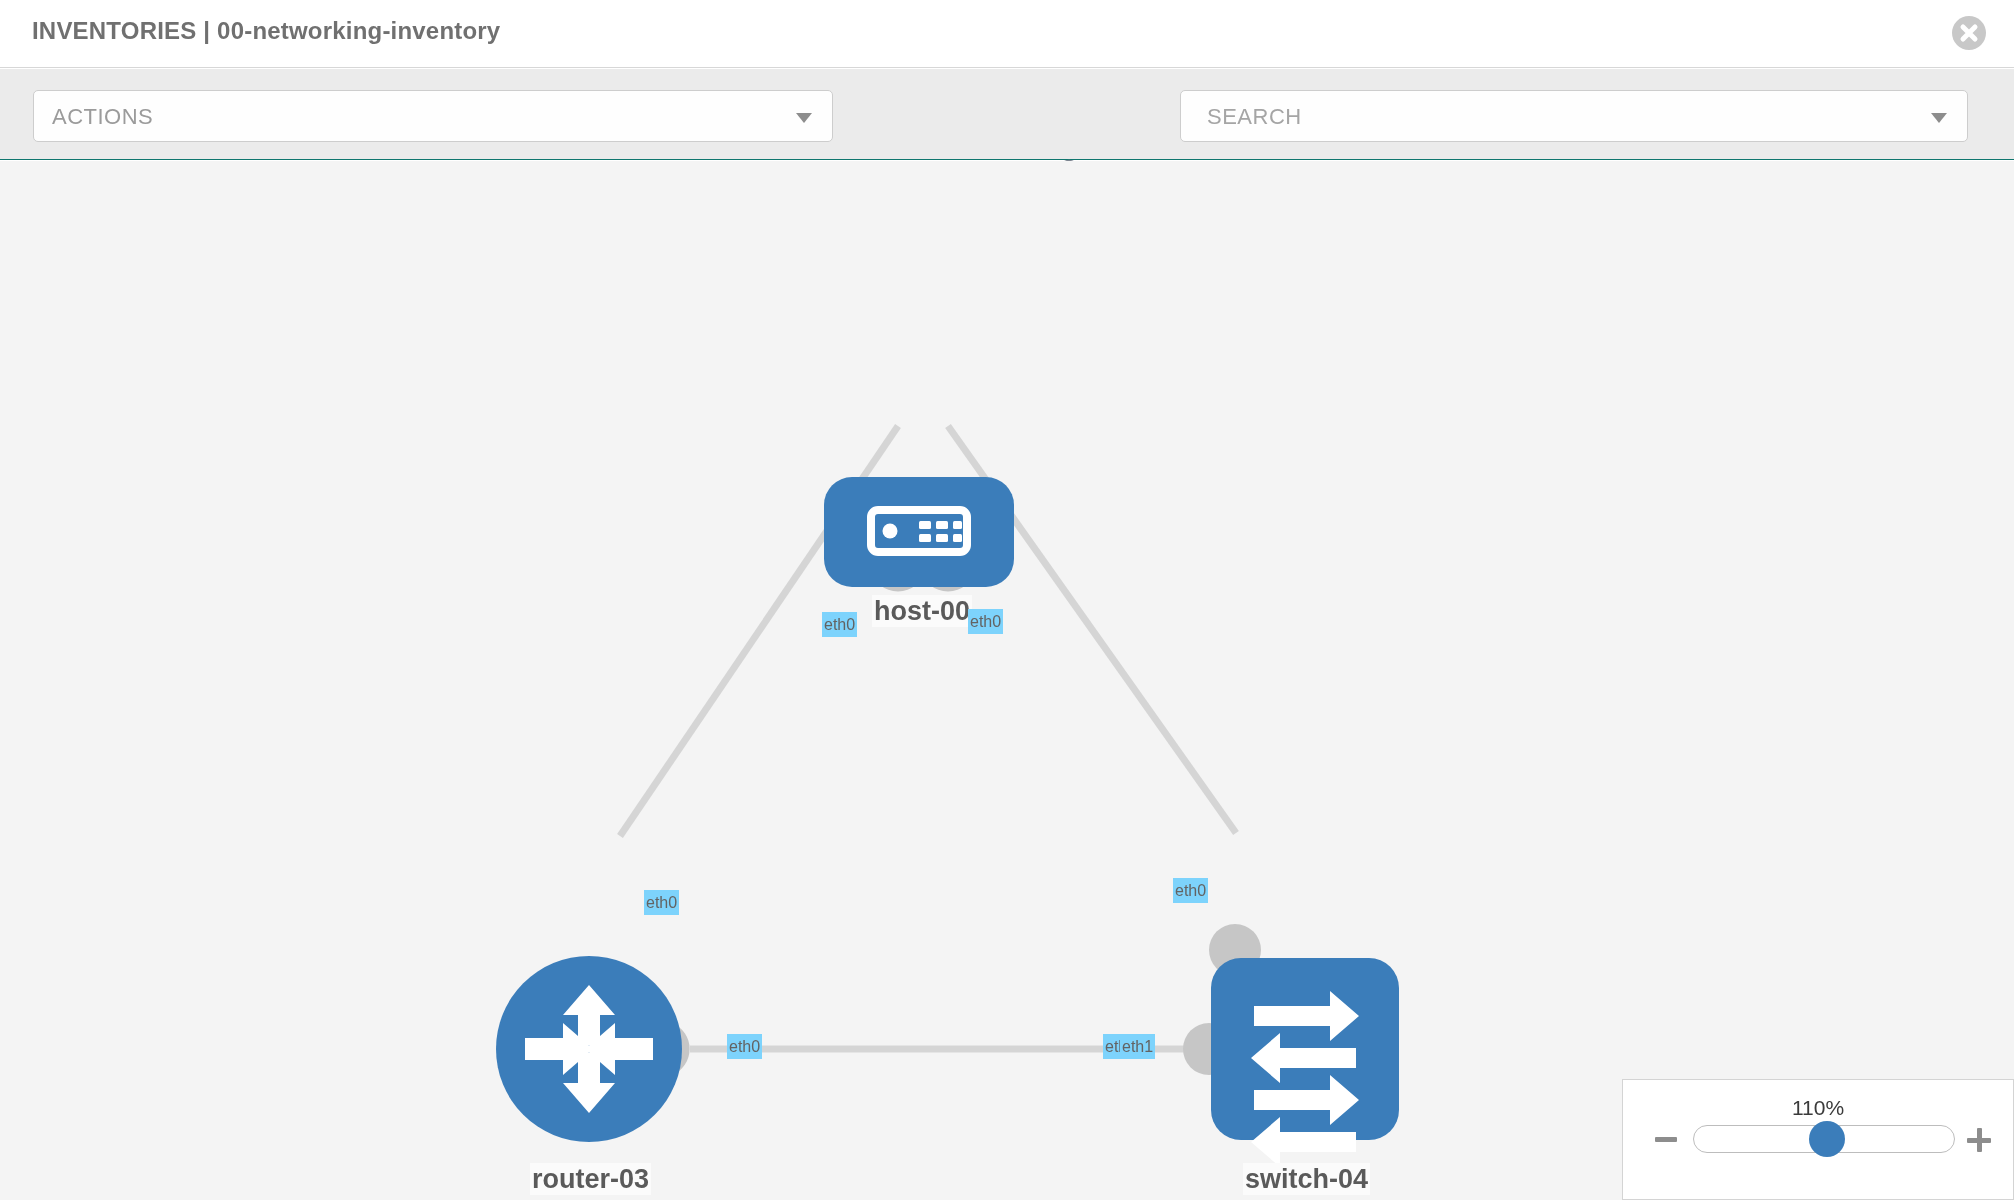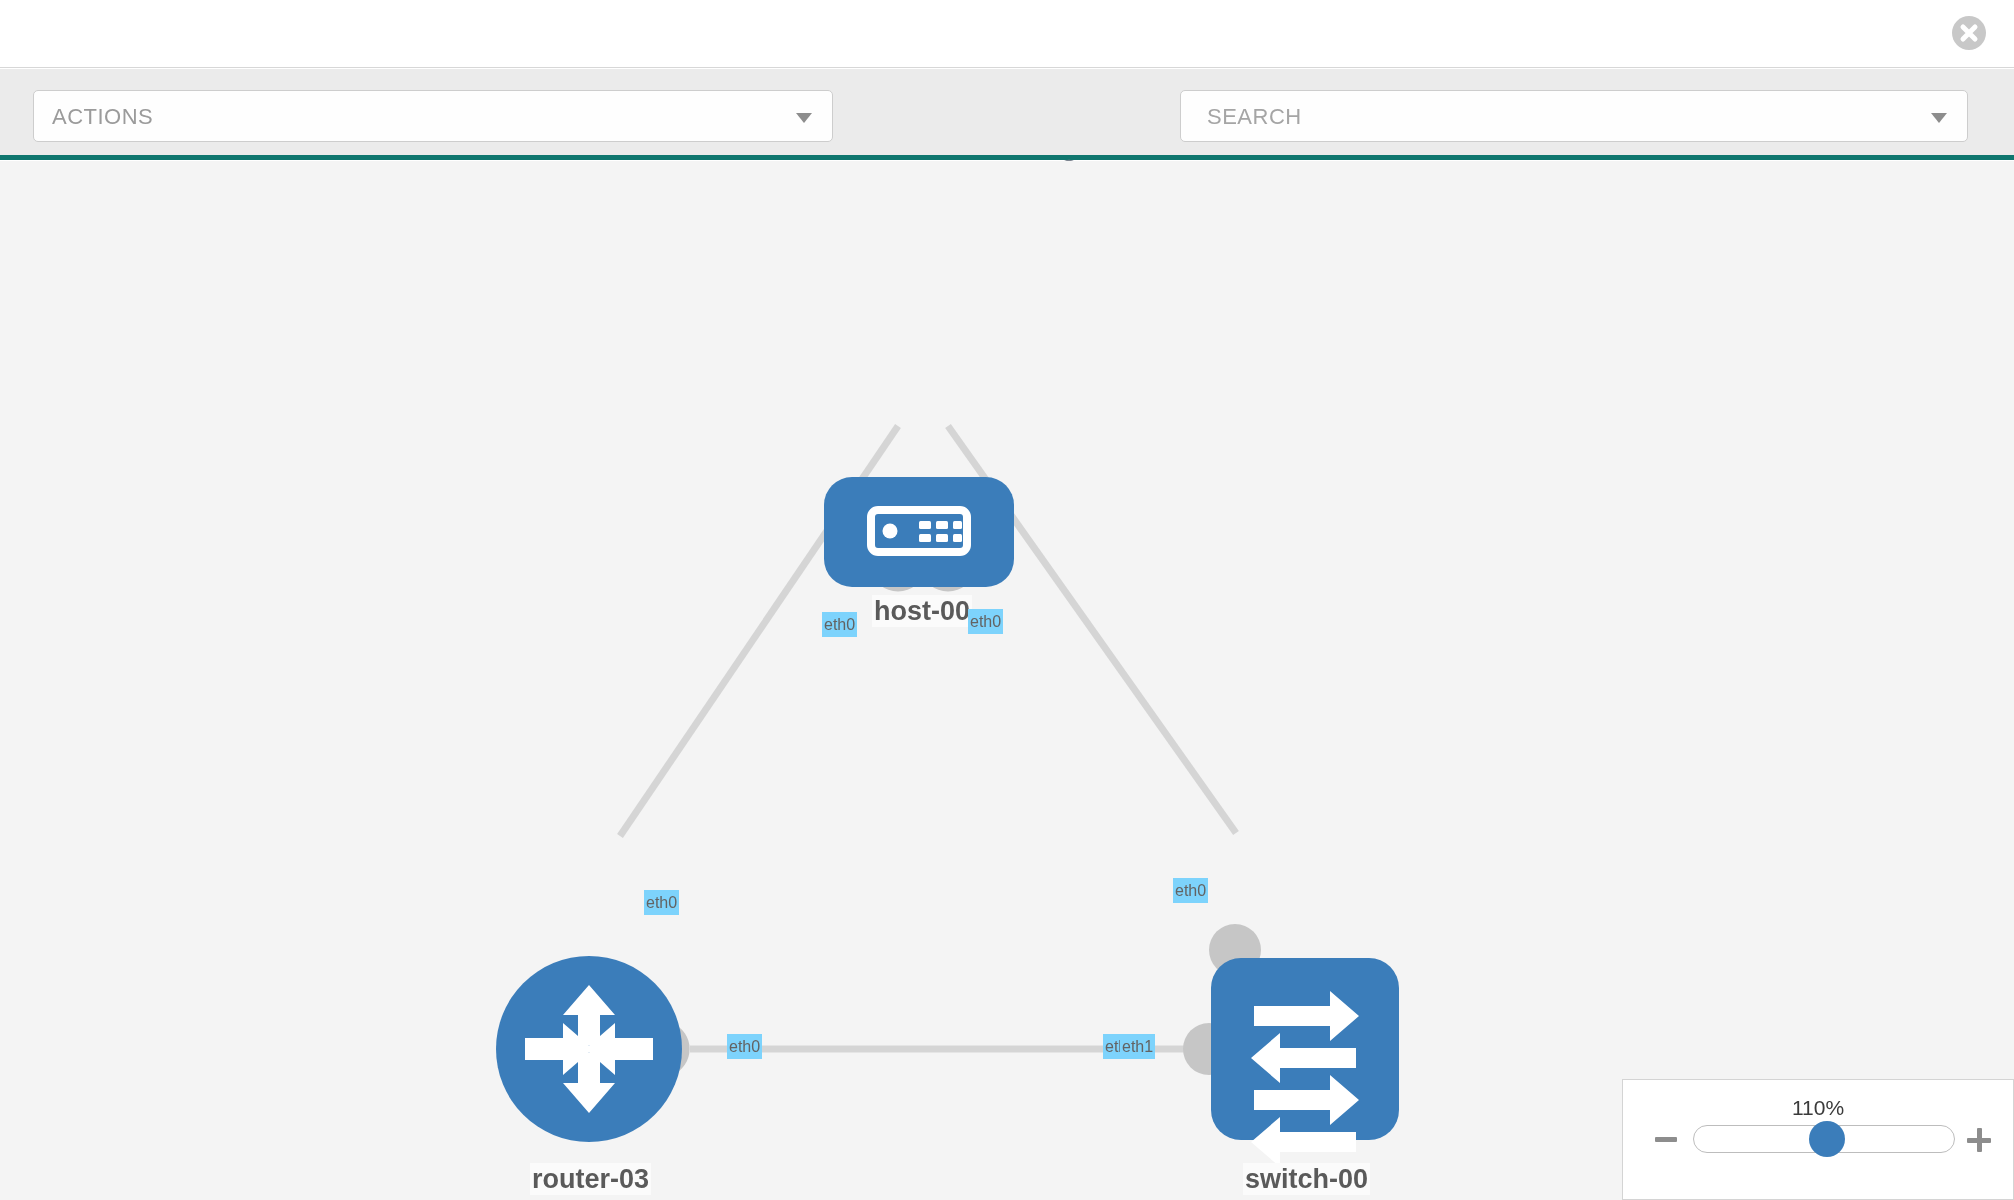--- a/index.html
+++ b/index.html
@@ -49,21 +49,21 @@
   }
   .close-btn svg { display: block; }
 
   
   .toolbar {
     position: absolute;
     top: 69px; left: 0;
     width: 2014px;
     height: 91px;
     background: #ebebeb;
-    border-bottom: 5px solid #0f766e;
+    border-bottom: 1px solid #0f766e;
   }
   .actions-select {
     position: absolute;
     left: 33px; top: 21px;
     width: 800px; height: 52px;
     background: #fefefe;
     border: 1px solid #cdcdcd;
     border-radius: 5px;
     cursor: pointer;
   }
@@ -203,20 +203,21 @@
     background: #3b7dba;
     cursor: pointer;
   }
 </style>
 </head>
 <body>
 
 <div id="app">
 
   <div class="header">
+    <div class="header-title">INVENTORIES | 00-networking-inventory</div>
     <div class="close-btn">
       <svg width="34" height="34" viewBox="0 0 34 34">
         <path d="M11 11 L23 23 M23 11 L11 23" stroke="#ffffff" stroke-width="5" stroke-linecap="round"></path>
       </svg>
     </div>
   </div>
 
   <div class="toolbar">
 
     <div class="actions-select">
@@ -326,21 +327,21 @@
 
           <path d="M1254 929 h76 v-15 l29 25 l-29 25 v-15 h-76 z"></path>
 
           <path d="M1356 971 h-76 v-15 l-29 25 l29 25 v-15 h76 z"></path>
         </g>
       </g>
     </svg>
 
     <div class="node-label" style="left:872px; top:434px;">host-00</div>
     <div class="node-label" style="left:530px; top:1002px;">router-03</div>
-    <div class="node-label" style="left:1243px; top:1002px;">switch-00</div>
+    <div class="node-label" style="left:1243px; top:1002px;">switch-04</div>
 
     <div class="edge-label" style="left:822px; top:451px;">eth0</div>
     <div class="edge-label" style="left:968px; top:448px;">eth0</div>
     <div class="edge-label" style="left:644px; top:729px;">eth0</div>
     <div class="edge-label" style="left:1173px; top:717px;">eth0</div>
     <div class="edge-label" style="left:727px; top:873px;">eth0</div>
     <div class="edge-label" style="left:1103px; top:873px;">eth</div>
     <div class="edge-label" style="left:1120px; top:873px;">eth1</div>
   </div>
 

